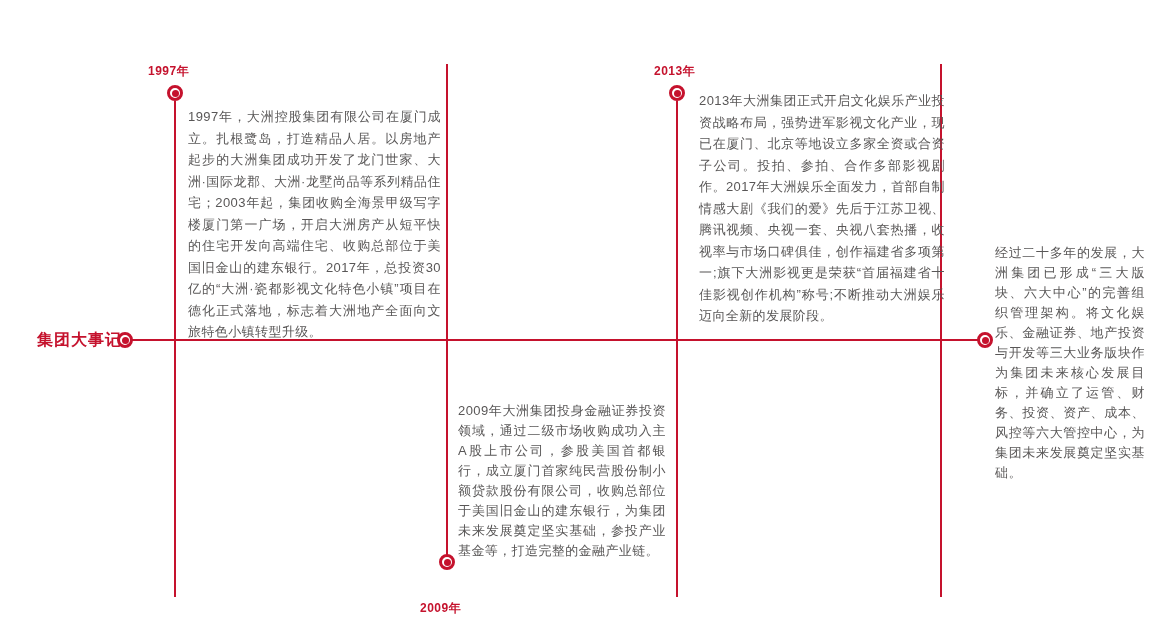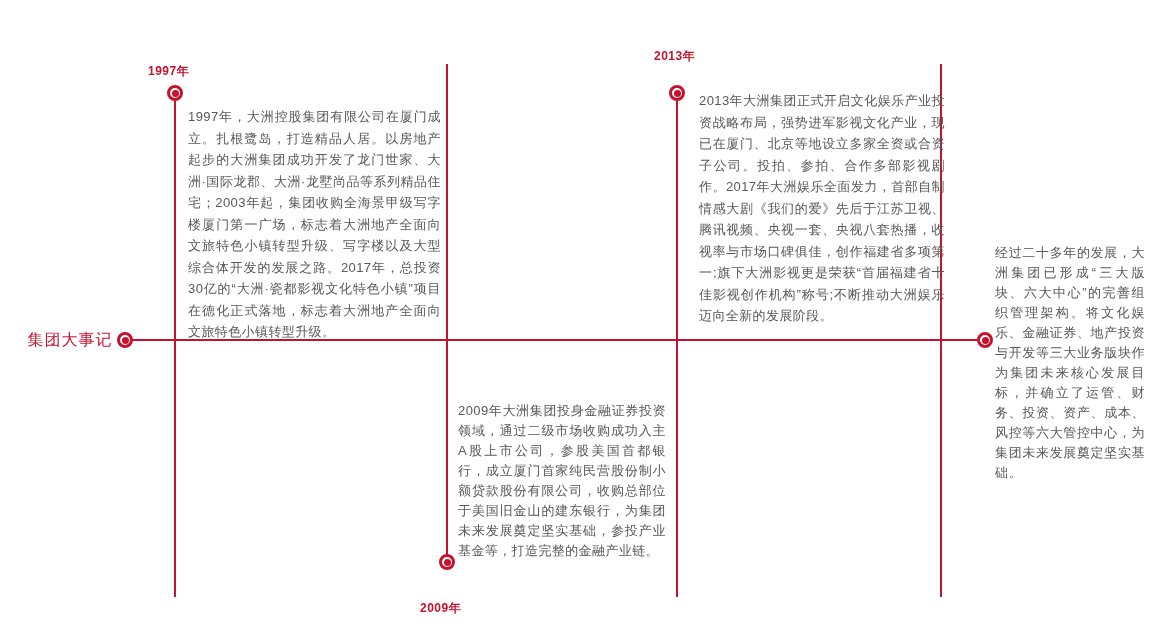--- a/index.html
+++ b/index.html
@@ -44,26 +44,26 @@
     position: absolute;
     color: var(--accent, #c5122d);
     font-size: 12px;
     font-weight: bold;
     letter-spacing: 0.5px;
     white-space: nowrap;
     z-index: 2;
   }
   .axis-label {
     position: absolute;
-    left: 27px; top: 330px;
+    left: 37px; top: 330px;
     width: 86px;
-    text-align: center;
+    text-align: left;
     color: var(--accent, #c5122d);
     font-size: 16px;
-    font-weight: normal;
+    font-weight: bold;
     letter-spacing: 1px;
     white-space: nowrap;
     z-index: 2;
   }
   .body-text {
     position: absolute;
     color: var(--text, #595757);
     font-size: 13px;
     text-align: justify;
     letter-spacing: 0.4px;
@@ -88,21 +88,21 @@
 
   <div class="dot" style="left:117px; top:332px;"></div>
   <div class="dot" style="left:977px; top:332px;"></div>
   <div class="dot" style="left:167px; top:85px;"></div>
   <div class="dot" style="left:669px; top:85px;"></div>
   <div class="dot" style="left:439px; top:554px;"></div>
 
   <div class="axis-label">集团大事记</div>
 
   <div class="year-label" style="left:148px; top:63px;">1997年</div>
-  <div class="year-label" style="left:654px; top:48px;">2013年</div>
+  <div class="year-label" style="left:654px; top:63px;">2013年</div>
   <div class="year-label" style="left:420px; top:600px;">2009年</div>
 
-  <div class="body-text bt-1997">1997年，大洲控股集团有限公司在厦门成立。扎根鹭岛，打造精品人居。以房地产起步的大洲集团成功开发了龙门世家、大洲·国际龙郡、大洲·龙墅尚品等系列精品住宅；2003年起，集团收购全海景甲级写字楼厦门第一广场，标志着大洲地产全面向文旅特色小镇转型升级、写字楼以及大型综合体开发的发展之路。2017年，总投资30亿的“大洲·瓷都影视文化特色小镇”项目在德化正式落地，标志着大洲地产全面向文旅特色小镇转型升级。</div>
+  <div class="body-text bt-1997">1997年，大洲控股集团有限公司在厦门成立。扎根鹭岛，打造精品人居。以房地产起步的大洲集团成功开发了龙门世家、大洲·国际龙郡、大洲·龙墅尚品等系列精品住宅；2003年起，集团收购全海景甲级写字楼厦门第一广场，开启大洲房产从短平快的住宅开发向高端住宅、收购总部位于美国旧金山的建东银行。2017年，总投资30亿的“大洲·瓷都影视文化特色小镇”项目在德化正式落地，标志着大洲地产全面向文旅特色小镇转型升级。</div>
   <div class="body-text bt-2013">2013年大洲集团正式开启文化娱乐产业投资战略布局，强势进军影视文化产业，现已在厦门、北京等地设立多家全资或合资子公司。投拍、参拍、合作多部影视剧作。2017年大洲娱乐全面发力，首部自制情感大剧《我们的爱》先后于江苏卫视、腾讯视频、央视一套、央视八套热播，收视率与市场口碑俱佳，创作福建省多项第一;旗下大洲影视更是荣获“首届福建省十佳影视创作机构”称号;不断推动大洲娱乐迈向全新的发展阶段。</div>
   <div class="body-text bt-2009">2009年大洲集团投身金融证券投资领域，通过二级市场收购成功入主A股上市公司，参股美国首都银行，成立厦门首家纯民营股份制小额贷款股份有限公司，收购总部位于美国旧金山的建东银行，为集团未来发展奠定坚实基础，参投产业基金等，打造完整的金融产业链。</div>
   <div class="body-text bt-summary">经过二十多年的发展，大洲集团已形成“三大版块、六大中心”的完善组织管理架构。将文化娱乐、金融证券、地产投资与开发等三大业务版块作为集团未来核心发展目标，并确立了运管、财务、投资、资产、成本、风控等六大管控中心，为集团未来发展奠定坚实基础。</div>
 
 </div>
 
 </body></html>

